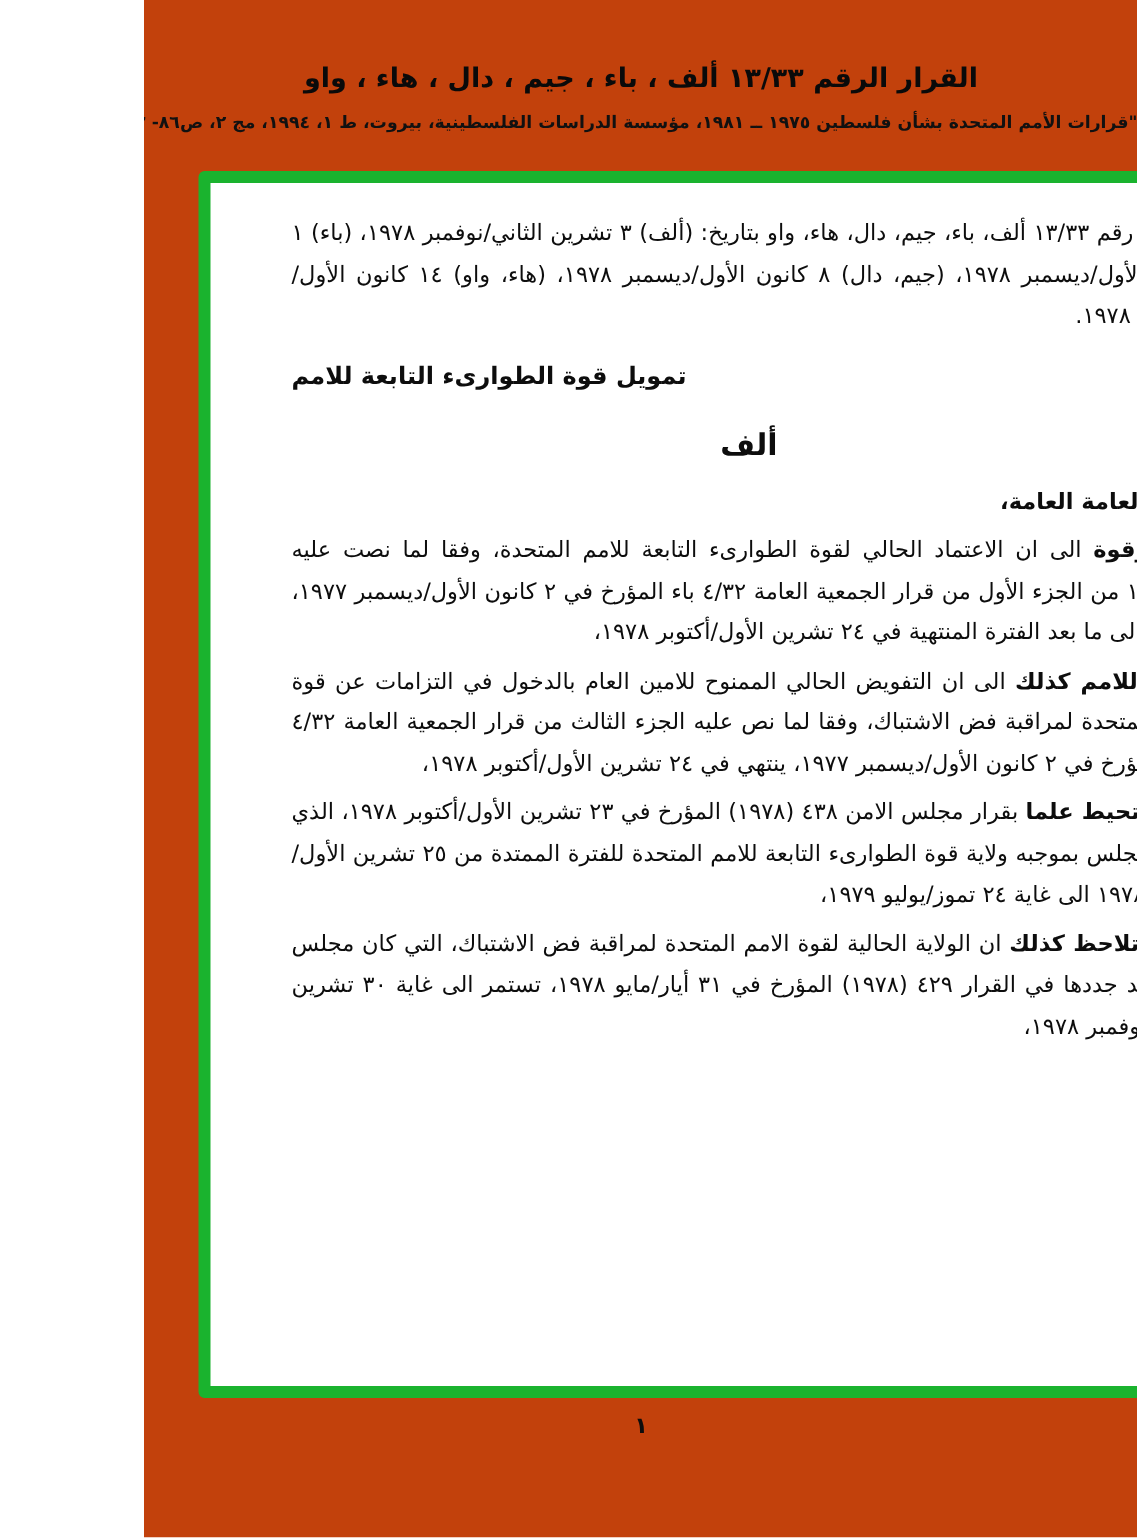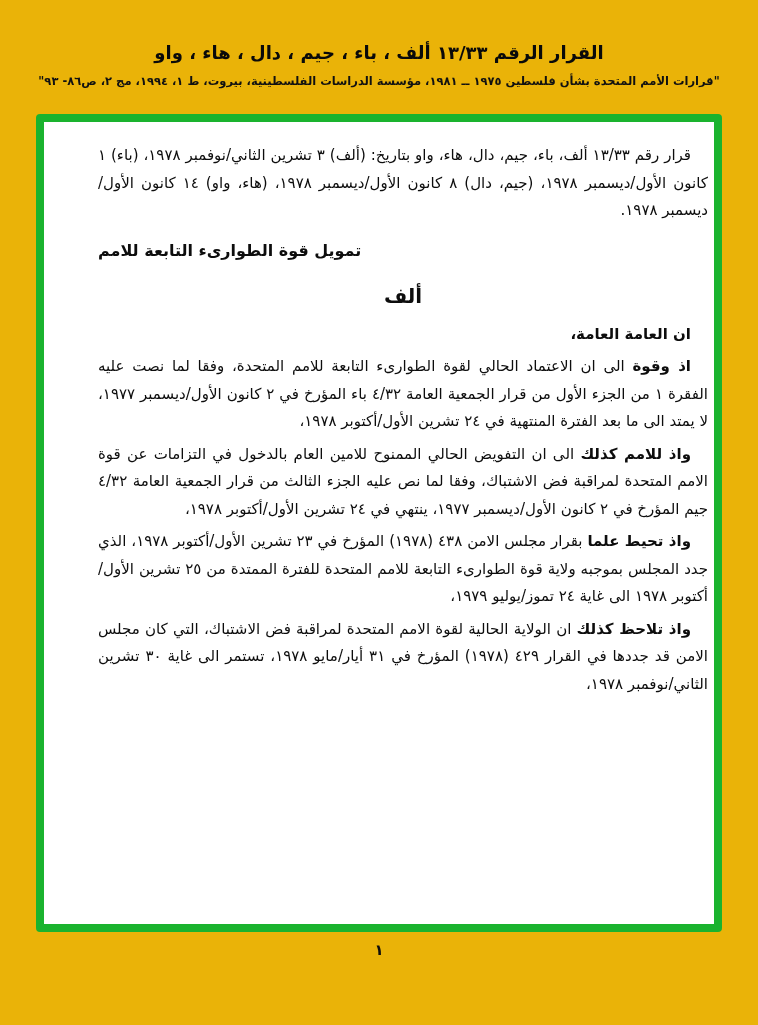--- a/index.html
+++ b/index.html
@@ -2,23 +2,23 @@
 <html lang="ar" dir="rtl"><head>
 <meta charset="utf-8">
 <style>
   html, body {
     margin: 0;
     padding: 0;
     background: #ffffff;
   }
   .page {
     position: relative;
-    width: 758px;
+    width: 662px;
     height: 1025px;
-    background: #eab308;
+    background: #c2410c;
     overflow: hidden;
     direction: rtl;
     font-family: "DejaVu Sans", sans-serif;
     color: #0d0d0d;
   }
   .doc-header {
     position: absolute;
     top: 42px;
     left: 0;
     right: 0;

